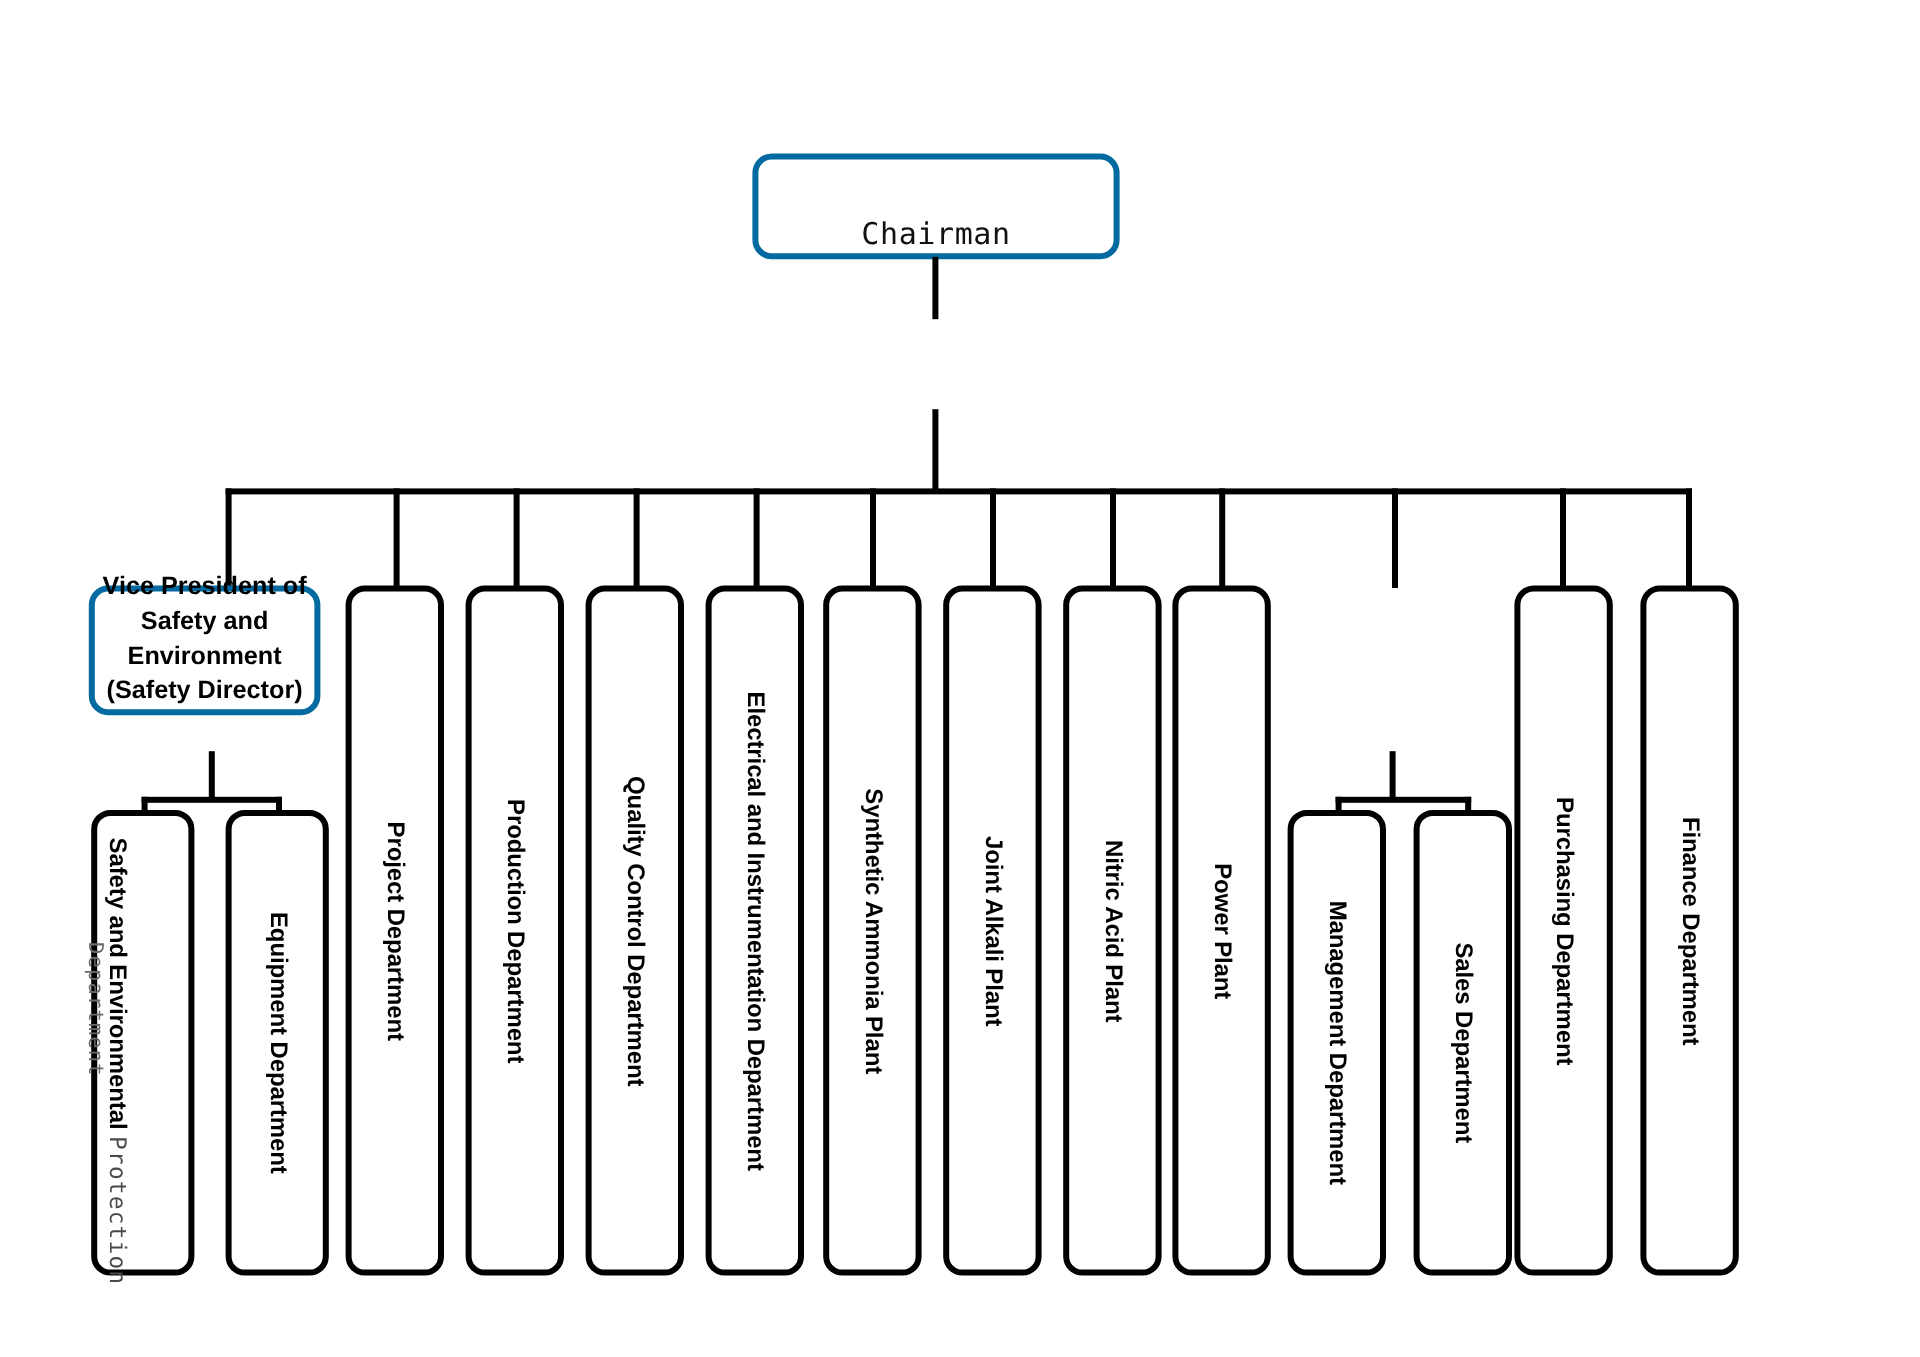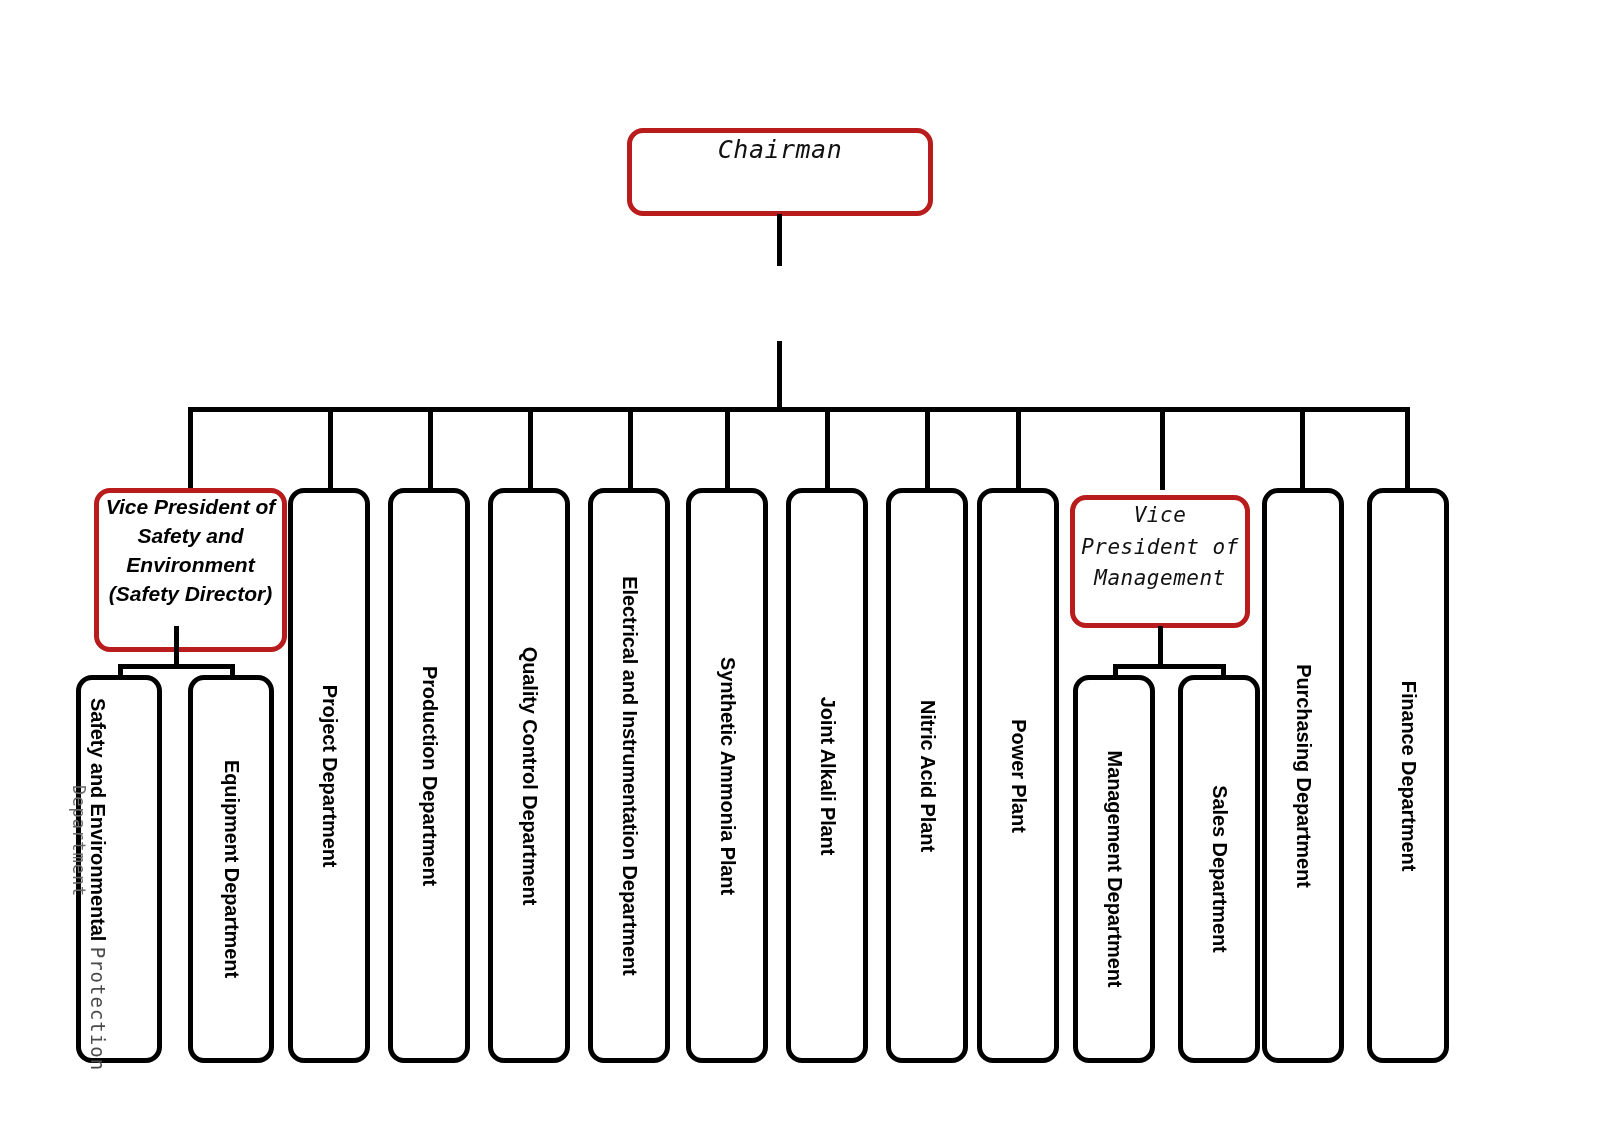--- a/index.html
+++ b/index.html
@@ -15,27 +15,26 @@
     background: #ffffff;
     overflow: hidden;
     font-family: "Liberation Sans", sans-serif;
   }
 
   
   .node {
     position: absolute;
     box-sizing: border-box;
     background: #ffffff;
-    border: 5px solid #b91c1c;
+    border: 5px solid #0369a1;
     border-radius: 16px;
     display: flex;
-    align-items: flex-start;
+    align-items: flex-end;
     justify-content: center;
     overflow: visible;
-    font-style: italic;
   }
 
   
   .mono-label {
     font-family: "DejaVu Sans Mono", "Liberation Mono", monospace;
     font-size: 25px;
     font-weight: 400;
     color: #111111;
     letter-spacing: 0.5px;
     text-align: center;
@@ -139,21 +138,21 @@
   <div class="conn v" style="left:528px; top:407px; height:83px;"></div>
   <div class="conn v" style="left:628px; top:407px; height:83px;"></div>
   <div class="conn v" style="left:725px; top:407px; height:83px;"></div>
   <div class="conn v" style="left:825px; top:407px; height:83px;"></div>
   <div class="conn v" style="left:925px; top:407px; height:83px;"></div>
   <div class="conn v" style="left:1016px; top:407px; height:83px;"></div>
   <div class="conn v" style="left:1160px; top:407px; height:83px;"></div>
   <div class="conn v" style="left:1300px; top:407px; height:83px;"></div>
   <div class="conn v" style="left:1405px; top:407px; height:83px;"></div>
 
-  <div class="node" style="left:94px; top:488px; width:193px; height:164px;">
+  <div class="node" style="left:74px; top:488px; width:193px; height:108px;">
     <span class="vp-safety-label">Vice President of
 Safety and
 Environment
 (Safety Director)</span>
   </div>
 
   <div class="conn v" style="left:174px; top:626px; height:42px;"></div>
   <div class="conn h" style="left:118px; top:664px; width:117px;"></div>
   <div class="conn v" style="left:118px; top:664px; height:16px;"></div>
   <div class="conn v" style="left:230px; top:664px; height:16px;"></div>
@@ -212,25 +211,20 @@
       <div class="vlabel anchor-mid shift">Nitric Acid Plant</div>
     </div>
   </div>
 
   <div class="vnode" style="left:977px; top:488px; width:82px; height:575px;">
     <div class="vlabel-wrap">
       <div class="vlabel anchor-mid shift">Power Plant</div>
     </div>
   </div>
 
-  <div class="node" style="left:1070px; top:495px; width:180px; height:133px;">
-    <span class="mono-label" style="font-size:21px; line-height:1.5;">Vice
-President of
-Management</span>
-  </div>
 
   <div class="conn v" style="left:1158px; top:626px; height:42px;"></div>
   <div class="conn h" style="left:1113px; top:664px; width:113px;"></div>
   <div class="conn v" style="left:1113px; top:664px; height:16px;"></div>
   <div class="conn v" style="left:1221px; top:664px; height:16px;"></div>
 
   <div class="vnode" style="left:1073px; top:675px; width:82px; height:388px;">
     <div class="vlabel-wrap">
       <div class="vlabel anchor-mid shift">Management Department</div>
     </div>

